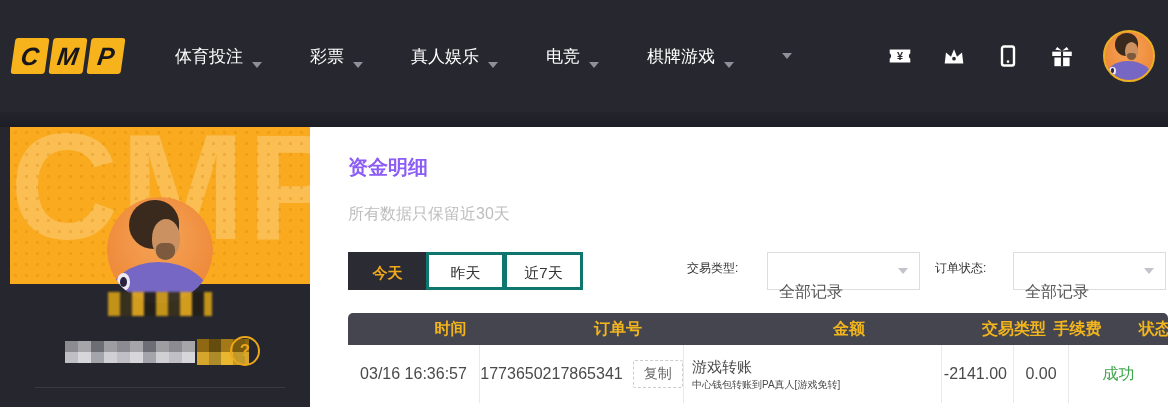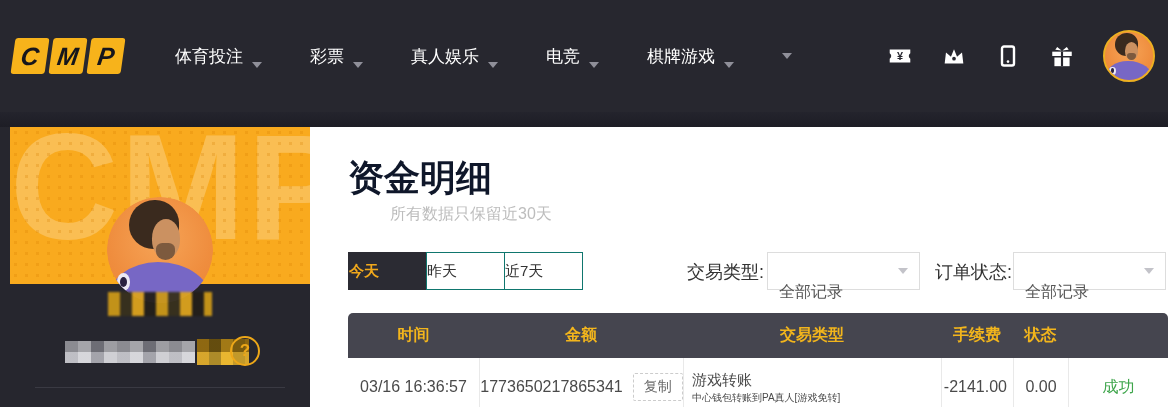--- a/index.html
+++ b/index.html
@@ -67,44 +67,44 @@
           background:
             repeating-linear-gradient(0deg, rgba(255,215,90,.30) 0 13px, rgba(0,0,0,.28) 13px 26px),
             repeating-linear-gradient(90deg, #c59018 0 12px, #8a6a14 12px 24px, #e0a81e 24px 36px, #a87e15 36px 48px); }
   .q-ring { position:absolute; left:230px; top:209px; width:30px; height:30px; border-radius:50%;
           border:2px solid #eda718; color:#eda718; font-size:17px; font-weight:700;
           display:flex; align-items:center; justify-content:center; cursor:pointer; }
   .side-divider { position:absolute; left:35px; top:260px; width:250px; height:1px; background:#3a3a43; }
 
   
   .main { position:absolute; left:310px; top:127px; width:858px; height:280px; background:#fff; }
-  .page-title { position:absolute; left:38px; top:27px; font-size:36px; font-weight:600; color:#0f172a; }
-  .page-subtitle { position:absolute; left:38px; top:77px; font-size:16px; color:#bdbdbd;margin-left:42px; }
+  .page-title { position:absolute; left:38px; top:27px; font-size:20px; font-weight:600; color:#8b5cf6; }
+  .page-subtitle { position:absolute; left:38px; top:77px; font-size:16px; color:#bdbdbd; }
 
   .controls { position:absolute; left:38px; top:125px; right:0; height:38px; }
   .tabs { position:absolute; left:0; top:0; display:flex; }
-  .tab { width:79px; height:38px; line-height:36px; text-align:left; font-size:15px;
-         border:1px solid #0f766e; background:#fff; color:#333; margin-left:-1px; cursor:pointer; }
+  .tab { width:79px; height:38px; line-height:36px; text-align:center; font-size:15px;
+         border:3px solid #0f766e; background:#fff; color:#333; margin-left:-1px; cursor:pointer; }
   .tab:first-child { margin-left:0; }
   .tab.active { background:var(--active-tab-bg,#2b2b33); color:var(--active-tab-text,#f0a81c);
                 border-color:var(--active-tab-bg,#2b2b33); font-weight:600; }
-  .filter-label { position:absolute; top:8px; font-size:18px; color:#333; }
+  .filter-label { position:absolute; top:8px; font-size:12px; color:#333; }
   .filter-label.f1 { left:339px; }
   .filter-label.f2 { left:587px; }
   .selectbox { position:absolute; top:0; width:153px; height:38px; border:1px solid #ddd; background:#fff;
                display:flex; align-items:center; justify-content:space-between; padding:0 11px; cursor:pointer; }
   .selectbox.s1 { left:419px; }
   .selectbox.s2 { left:665px; }
   .selectbox .val { font-size:16px; color:#555;margin-top:42px; }
   .selectbox .caret { border-top-color:#c3c3c9; }
 
   
   .table { position:absolute; left:38px; top:186px; width:820px; }
   .thead { display:grid; grid-template-columns:131px 204px 258px 72px 55px 100px;
-           height:45px; background:var(--table-header-bg,#45454f); border-radius:5px 5px 0 0; }
+           height:32px; background:var(--table-header-bg,#45454f); border-radius:5px 5px 0 0;padding-left:37px; }
   .th { display:flex; align-items:center; justify-content:center;
         color:var(--table-header-text,#f2b51c); font-size:16px; font-weight:700; }
   .trow { display:grid; grid-template-columns:131px 204px 258px 72px 55px 100px; height:58px; background:#fff; }
   .td { display:flex; align-items:center; justify-content:center; font-size:16px; color:#4a4a4a;
         border-left:1px solid #e9e9e9; }
   .td:first-child { border-left:none; }
   .td.order { gap:10px; }
   .copy-btn { border:1px dashed #ccc; background:#fff; color:#666; font-size:14px;
               padding:4px 10px; border-radius:2px; cursor:pointer;text-align:right; }
   .td.type { flex-direction:column; align-items:flex-start; justify-content:center; padding-left:8px; }
@@ -241,20 +241,21 @@
       <div class="filter-label f2">订单状态:</div>
       <div class="selectbox s2">
         <span class="val">全部记录</span>
         <span class="caret"></span>
       </div>
     </div>
 
     <div class="table">
       <div class="thead">
         <div class="th">时间</div>
+        <div class="th">订单号</div>
         <div class="th">金额</div>
         <div class="th">交易类型</div>
         <div class="th">手续费</div>
         <div class="th">状态</div>
       </div>
       <div class="trow">
         <div class="td">03/16 16:36:57</div>
         <div class="td order">
           <span>1773650217865341</span>
           <button class="copy-btn">复制</button>

